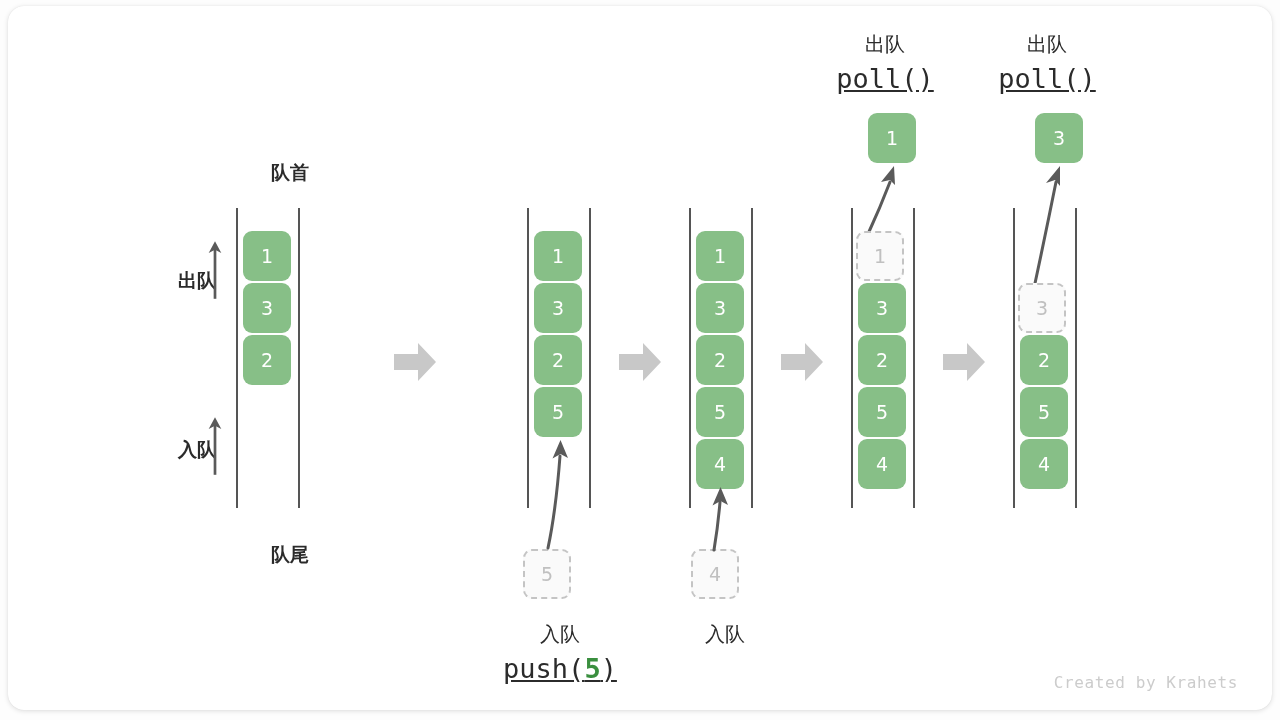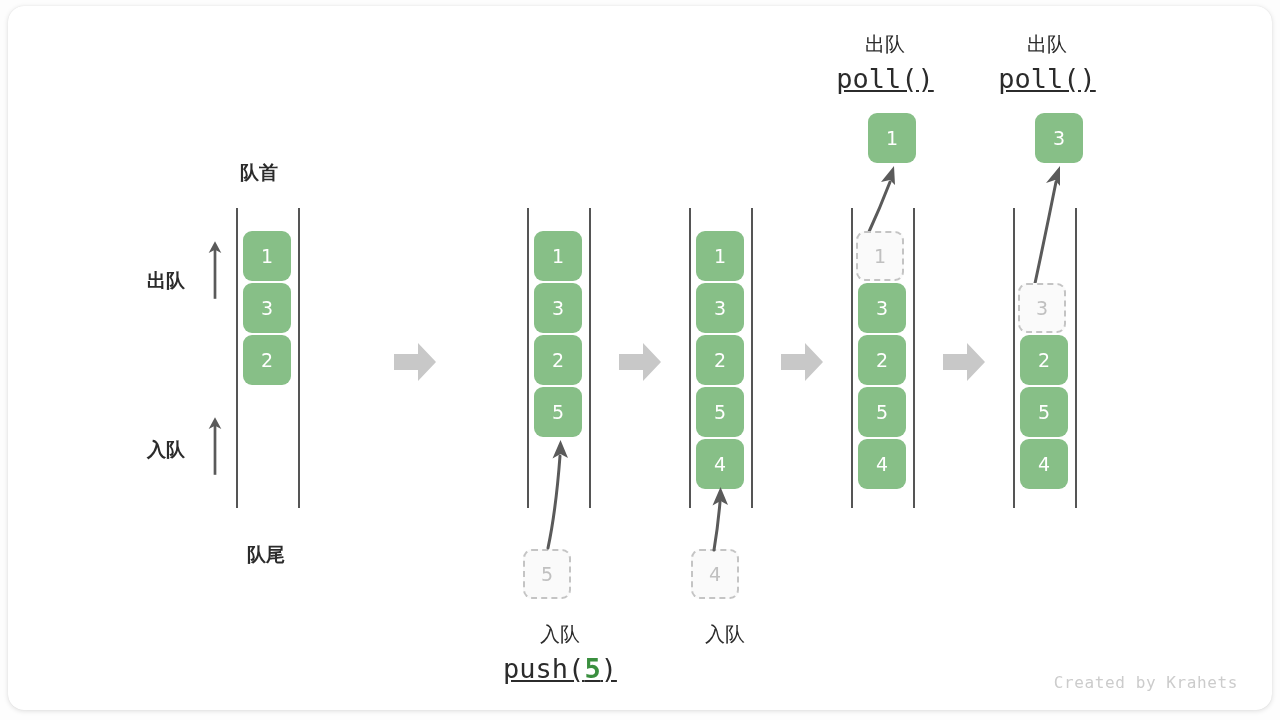--- a/index.html
+++ b/index.html
@@ -58,20 +58,21 @@
   }
 
   
   .lbl-cn-bold {
     position: absolute;
     font-family: "DejaVu Sans", "Liberation Sans", sans-serif;
     font-size: 19px;
     font-weight: bold;
     color: #2b2b2b;
     white-space: nowrap;
+    margin-left: 31px;
   }
   .op-label {
     position: absolute;
     text-align: center;
     white-space: nowrap;
     line-height: 1.45;
   }
   .op-cn {
     display: block;
     font-family: "DejaVu Sans", "Liberation Sans", sans-serif;
@@ -149,21 +150,21 @@
   }
 </style>
 </head>
 <body>
 
 <div id="stage">
   <div class="card"></div>
 
 
   <div class="lbl-cn-bold" style="left:240px; top:160px;">队首</div>
-  <div class="lbl-cn-bold" style="left:247px; top:542px;text-align:center;">队尾</div>
+  <div class="lbl-cn-bold" style="left:240px; top:542px;text-align:center;">队尾</div>
 
   <div class="lbl-cn-bold" style="left:147px; top:268px;">出队</div>
   <div class="lbl-cn-bold" style="left:147px; top:437px;">入队</div>
 
   <svg class="dir-arrow" style="left:206px; top:236px;" width="20" height="68" viewBox="0 0 20 68">
     <path d="M10 66 L10 10" stroke="#5a5a5a" stroke-width="3" fill="none"></path>
     <path d="M10 2 L17 15 L10 11.5 L3 15 Z" fill="#5a5a5a"></path>
   </svg>
 
   <svg class="dir-arrow" style="left:206px; top:412px;" width="20" height="68" viewBox="0 0 20 68">

